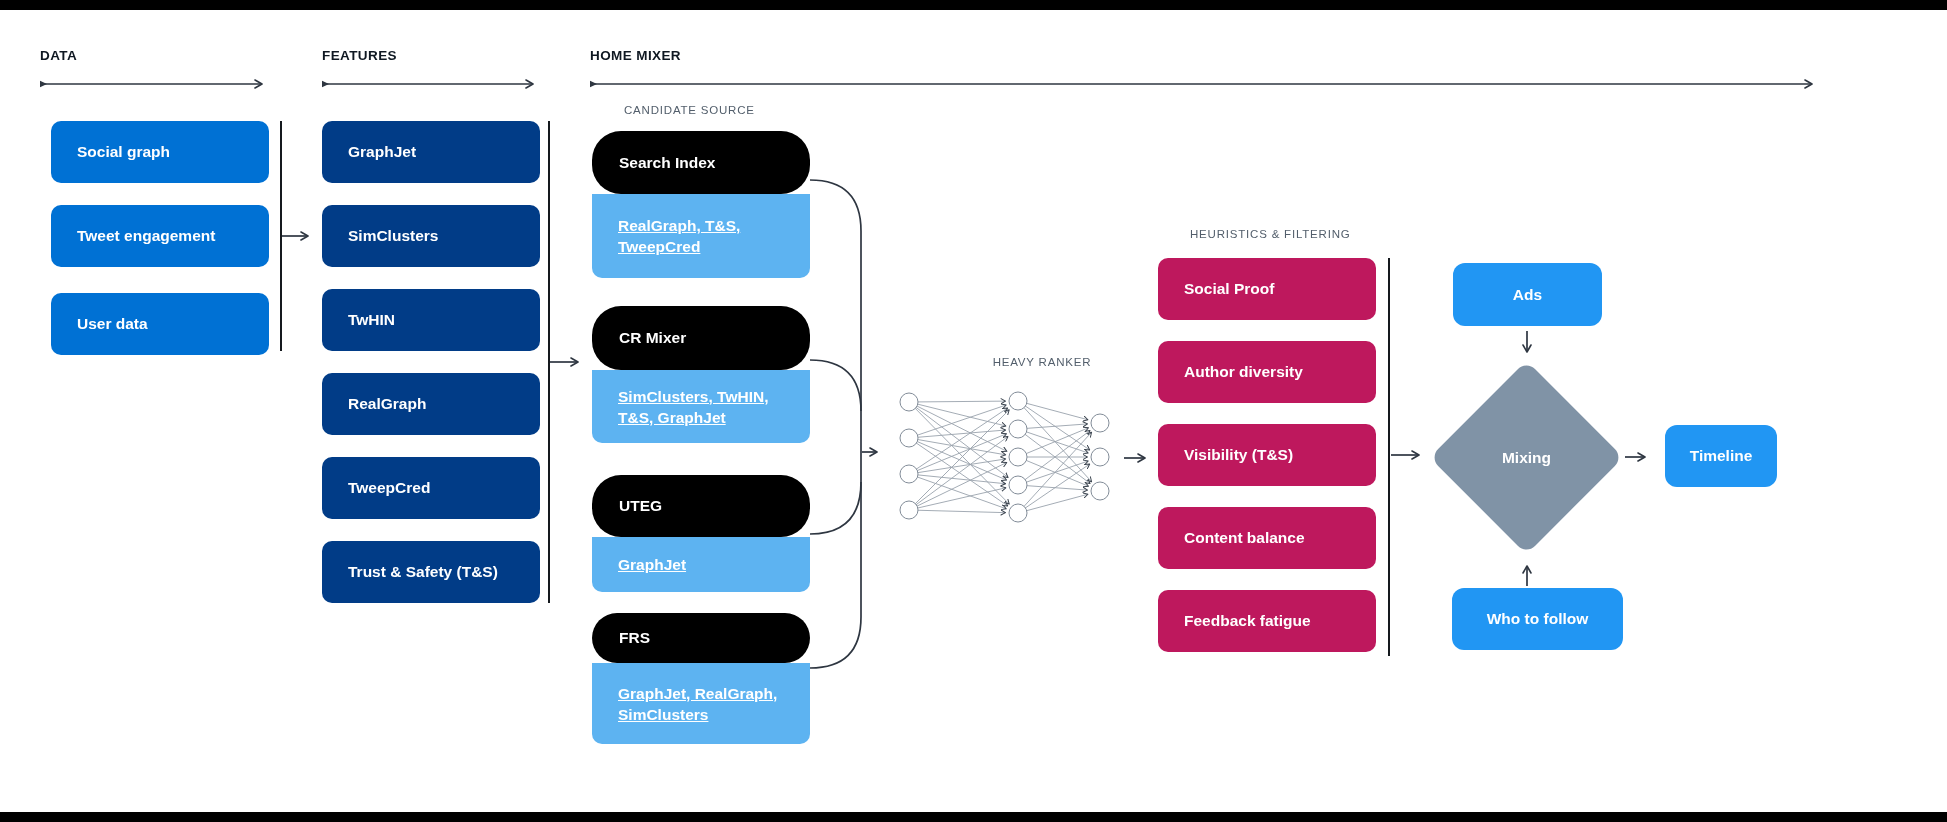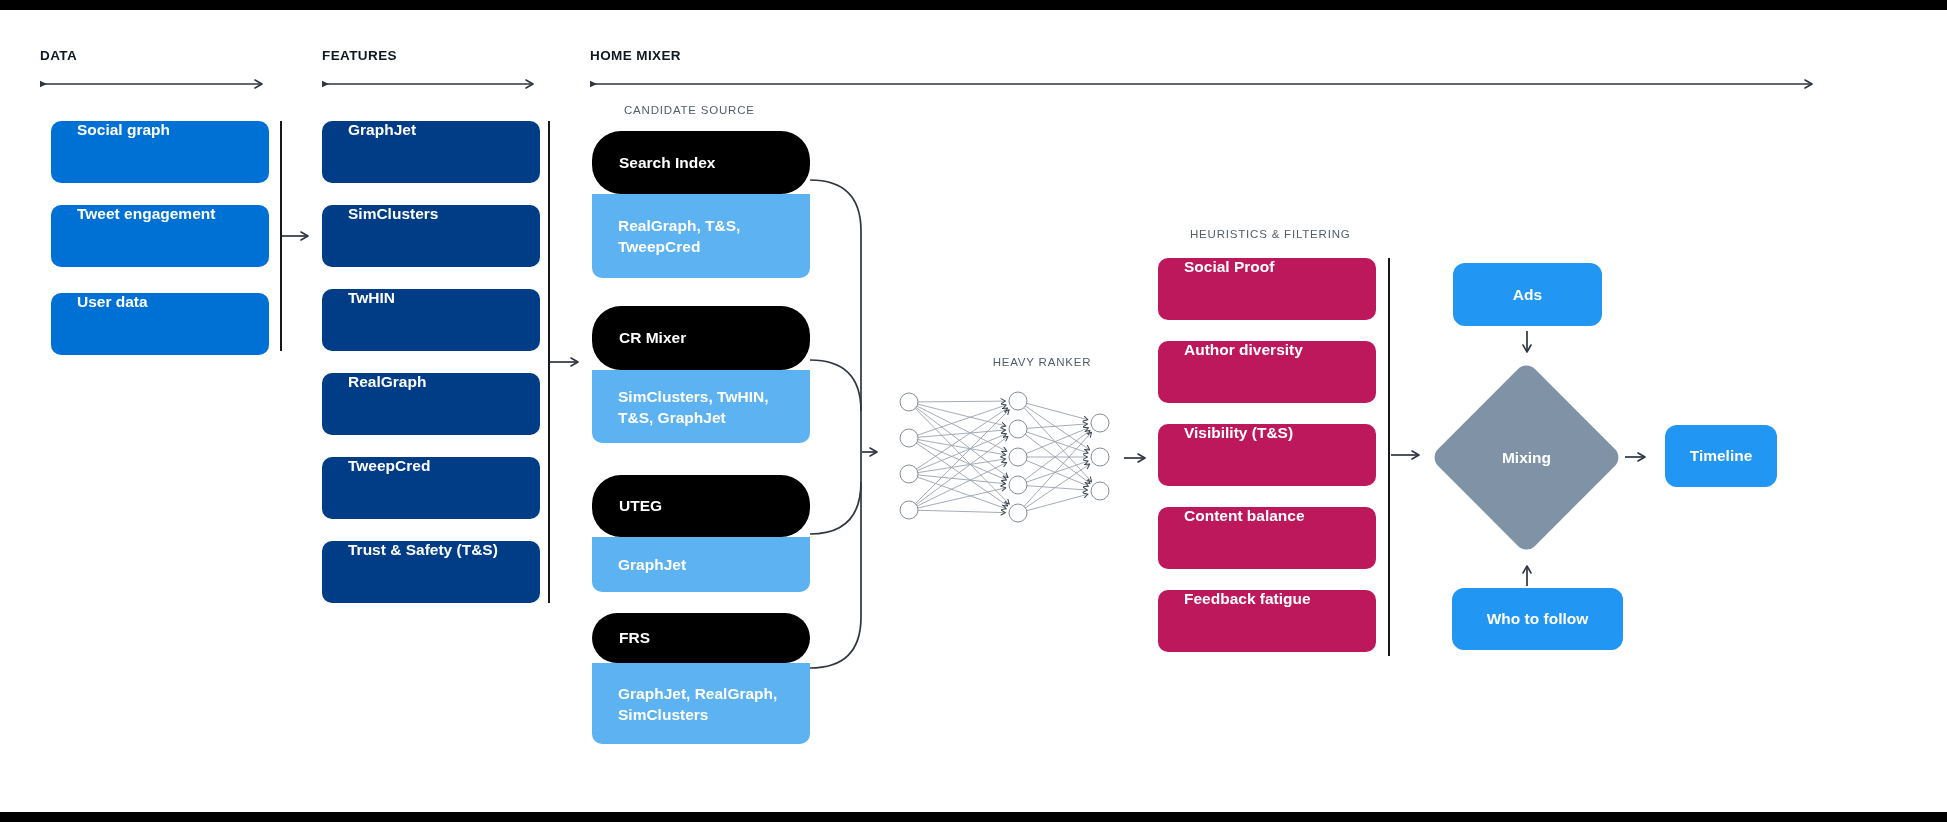--- a/index.html
+++ b/index.html
@@ -4,30 +4,30 @@
 <style>
   html,body{margin:0;padding:0;background:#fff;}
   body{width:1947px;height:822px;position:relative;overflow:hidden;
        font-family:"Liberation Sans","DejaVu Sans",sans-serif;}
   .canvas{position:absolute;left:0;top:0;width:1947px;height:822px;background:#ffffff;}
   .bar{position:absolute;left:0;width:1947px;height:10px;background:#000;}
   .bar.top{top:0;} .bar.bottom{top:812px;}
   svg.wires{position:absolute;left:0;top:0;}
   .hdr{position:absolute;font-size:13.5px;font-weight:700;color:#0F1822;letter-spacing:.4px;}
   .sublabel{position:absolute;font-size:11.5px;font-weight:400;color:#525E6B;letter-spacing:.8px;margin-left:32px;}
-  .box{position:absolute;width:218px;height:62px;border-radius:10px;display:flex;
+  .box{position:absolute;width:218px;height:62px;border-radius:10px;display:flex;align-items:center;
        padding-left:26px;box-sizing:border-box;color:#fff;font-size:15.5px;font-weight:600;}
   .data-box{background:#0071D4;}
   .feat-box{background:#013C87;}
   .heur-box{background:#be185d;}
   .cand{position:absolute;width:218px;border-radius:10px;overflow:hidden;color:#fff;
         font-size:15.5px;font-weight:600;}
   .cand-top{background:#000000;display:flex;align-items:center;padding:0 18px 0 27px;box-sizing:border-box;border-radius:29px;}
   .cand-sub{background:#5DB3F1;display:flex;align-items:center;padding:0 18px 0 26px;
-            box-sizing:border-box;line-height:21px;}
+            box-sizing:border-box;line-height:21px;text-decoration:underline;}
   .pill{position:absolute;border-radius:12px;background:#2196F3;color:#fff;font-size:15.5px;
         font-weight:600;display:flex;align-items:center;justify-content:center;}
   .diamond{position:absolute;left:1458px;top:389px;width:137px;height:137px;background:#8093A6;
            border-radius:12px;transform:rotate(45deg);}
   .diamond-label{position:absolute;inset:0;display:flex;align-items:center;justify-content:center;
            transform:rotate(-45deg);color:#fff;font-size:15.5px;font-weight:600;}
   .ranker-label{position:absolute;left:930px;top:356px;width:160px;text-align:center;}
 </style>
 </head>
 <body>

